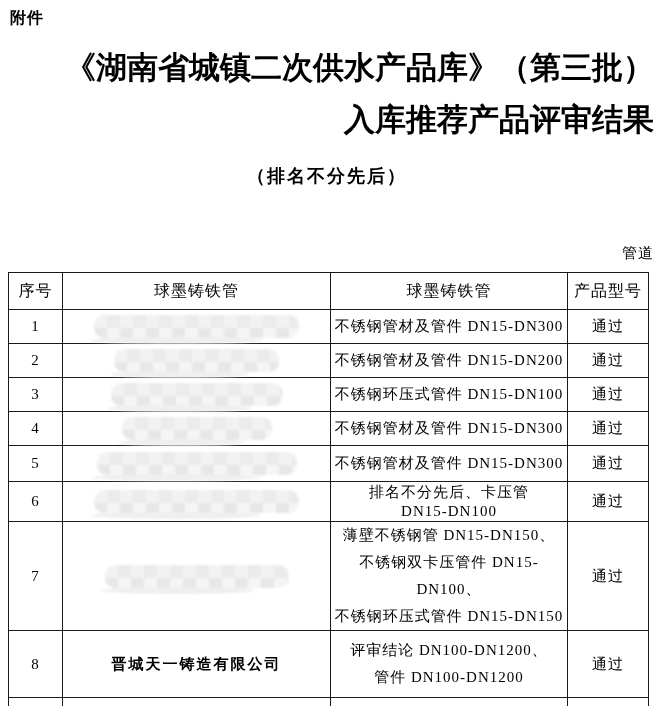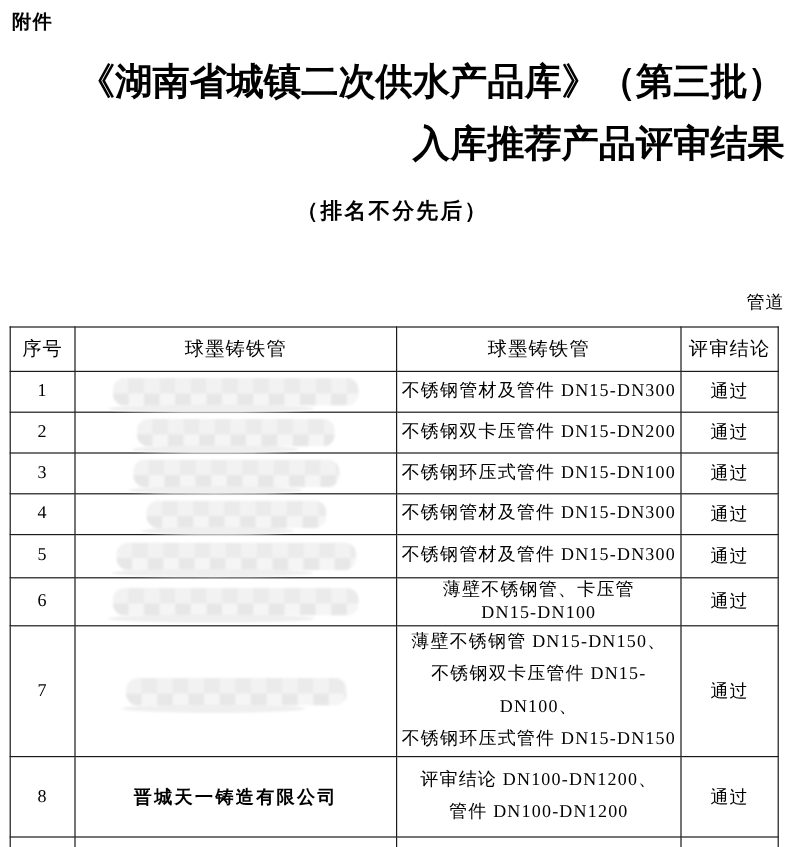--- a/index.html
+++ b/index.html
@@ -134,38 +134,38 @@
       <col style="width:54px">
       <col style="width:268px">
       <col style="width:237px">
       <col style="width:81px">
     </colgroup>
     <thead>
       <tr class="hdr">
         <th>序号</th>
         <th>球墨铸铁管</th>
         <th>球墨铸铁管</th>
-        <th>评审结论</th>
+        <th>产品型号</th>
       </tr>
     </thead>
     <tbody>
       <tr class="h35">
         <td>1</td>
         <td class="company-cell">
             <div class="redact" style="width:205px"></div>
           </td>
         <td class="product-cell">不锈钢管材及管件 DN15-DN300</td>
         <td>通过</td>
       </tr>
       <tr class="h35">
         <td>2</td>
         <td class="company-cell">
             <div class="redact" style="width:165px"></div>
           </td>
-        <td class="product-cell">不锈钢双卡压管件 DN15-DN200</td>
+        <td class="product-cell">不锈钢管材及管件 DN15-DN200</td>
         <td>通过</td>
       </tr>
       <tr class="h35">
         <td>3</td>
         <td class="company-cell">
             <div class="redact" style="width:172px"></div>
           </td>
         <td class="product-cell">不锈钢环压式管件 DN15-DN100</td>
         <td>通过</td>
       </tr>
@@ -183,21 +183,21 @@
             <div class="redact" style="width:200px"></div>
           </td>
         <td class="product-cell">不锈钢管材及管件 DN15-DN300</td>
         <td>通过</td>
       </tr>
       <tr class="h41 tight">
         <td>6</td>
         <td class="company-cell">
             <div class="redact" style="width:205px"></div>
           </td>
-        <td class="product-cell">薄壁不锈钢管、卡压管
+        <td class="product-cell">排名不分先后、卡压管
 DN15-DN100</td>
         <td>通过</td>
       </tr>
       <tr class="h105">
         <td>7</td>
         <td class="company-cell">
             <div class="redact" style="width:184px"></div>
           </td>
         <td class="product-cell">薄壁不锈钢管 DN15-DN150、
 不锈钢双卡压管件 DN15-DN100、

